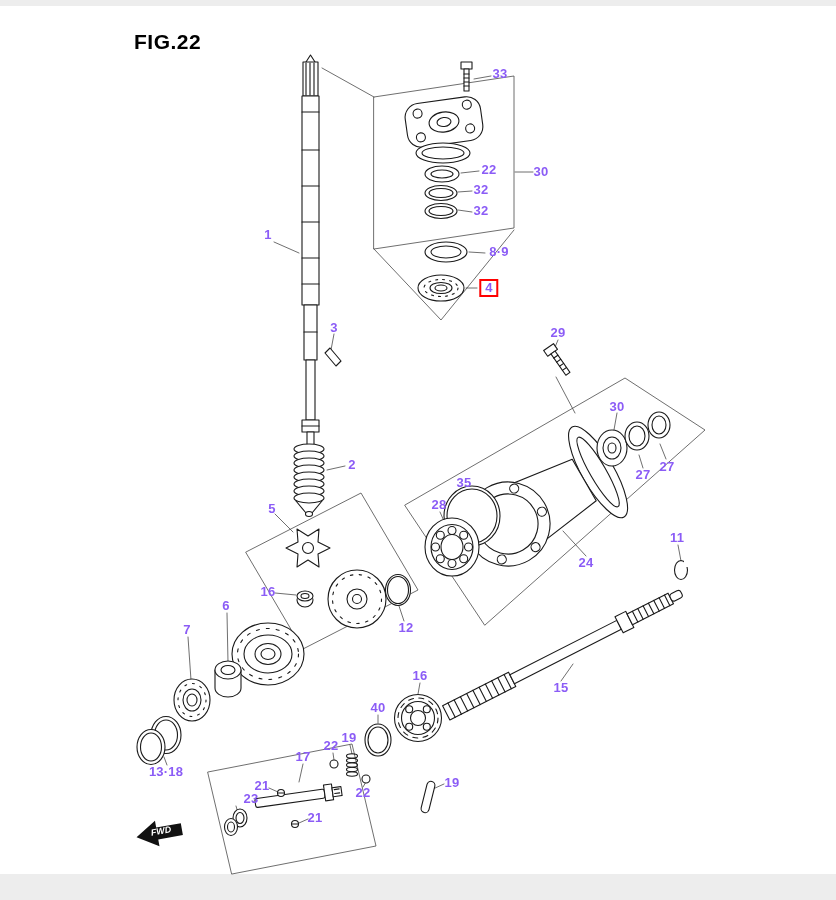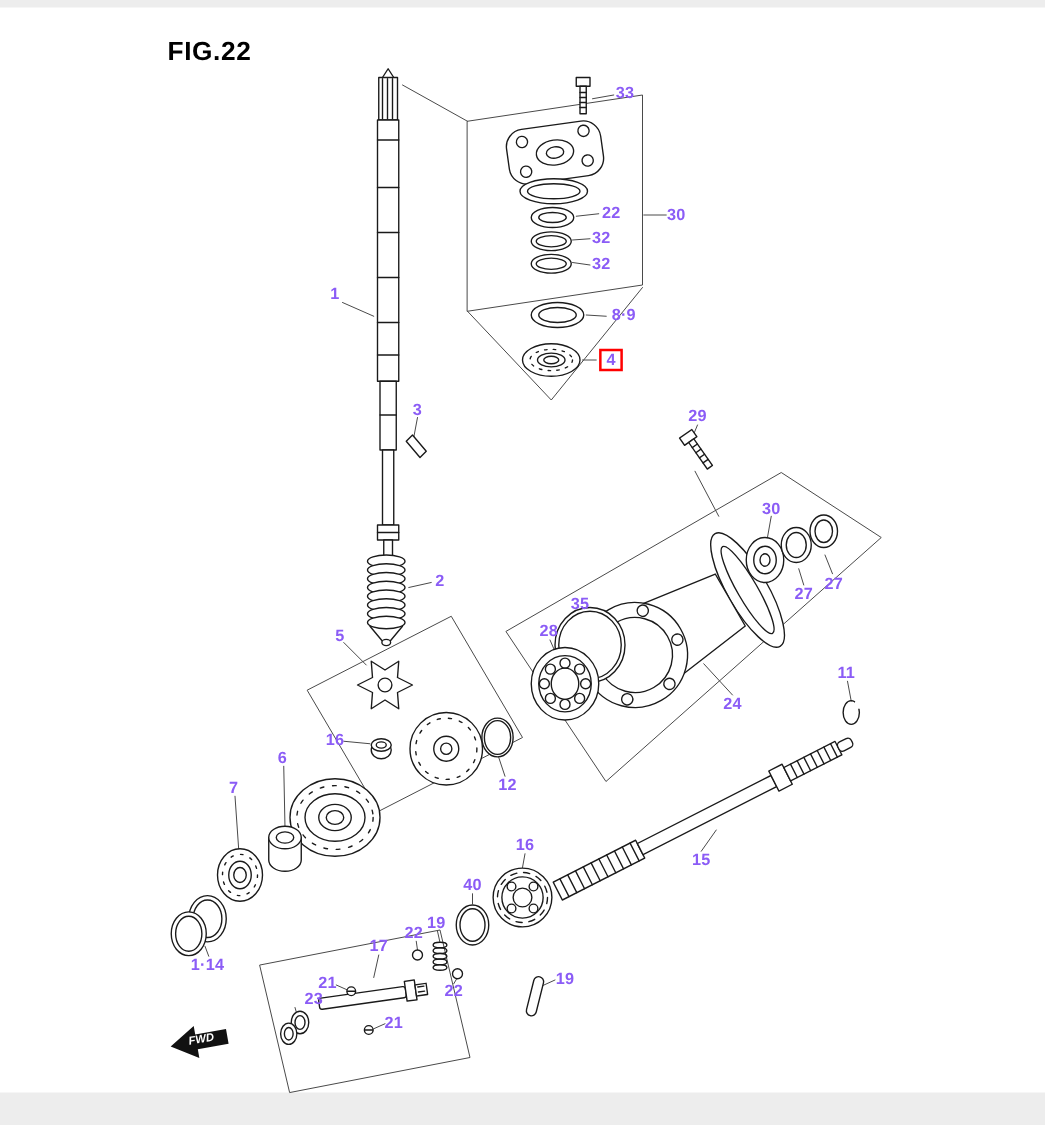--- a/index.html
+++ b/index.html
@@ -318,21 +318,21 @@
   <span class="lbl" style="left:352px;top:465px">2</span>
   <span class="lbl" style="left:334px;top:328px">3</span>
   <span class="lbl hl" style="left:489px;top:288px">4</span>
   <span class="lbl" style="left:272px;top:509px">5</span>
   <span class="lbl" style="left:226px;top:606px">6</span>
   <span class="lbl" style="left:187px;top:630px">7</span>
   <span class="lbl" style="left:499px;top:252px">8·9</span>
   <span class="lbl" style="left:268px;top:592px">16</span>
   <span class="lbl" style="left:677px;top:538px">11</span>
   <span class="lbl" style="left:406px;top:628px">12</span>
-  <span class="lbl" style="left:166px;top:772px">1·14</span>
+  <span class="lbl" style="left:166px;top:772px">13·18</span>
   <span class="lbl" style="left:561px;top:688px">15</span>
   <span class="lbl" style="left:420px;top:676px">16</span>
   <span class="lbl" style="left:303px;top:757px">17</span>
   <span class="lbl" style="left:452px;top:783px">19</span>
   <span class="lbl" style="left:349px;top:738px">19</span>
   <span class="lbl" style="left:378px;top:708px">40</span>
   <span class="lbl" style="left:262px;top:786px">21</span>
   <span class="lbl" style="left:315px;top:818px">21</span>
   <span class="lbl" style="left:331px;top:746px">22</span>
   <span class="lbl" style="left:363px;top:793px">22</span>

